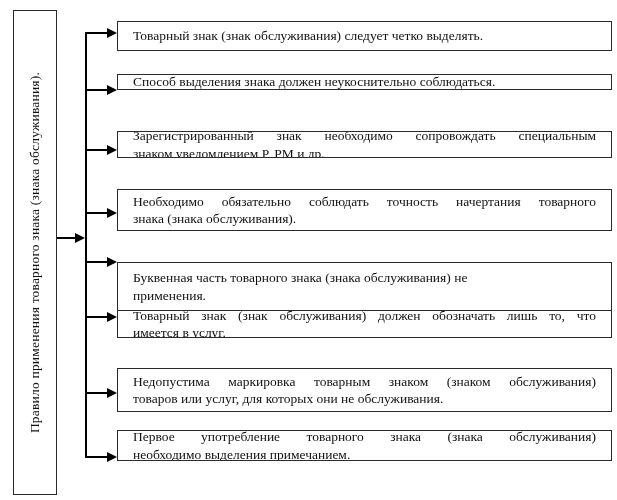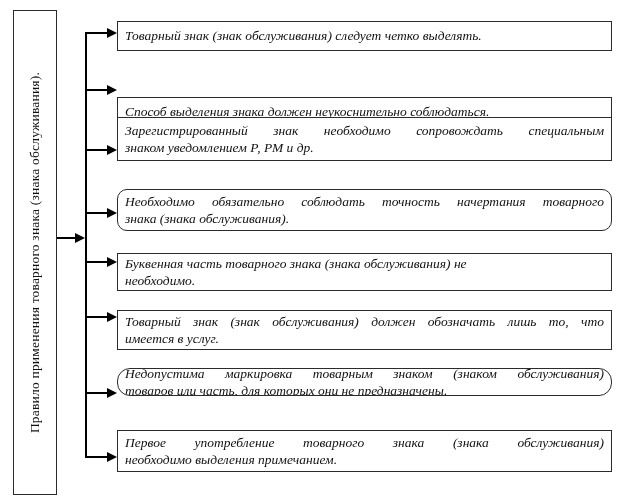--- a/index.html
+++ b/index.html
@@ -42,23 +42,22 @@
   .rule-box {
     position: absolute;
     left: 117px;
     width: 495px;
     border: 1px solid #2b2b2b;
     background: #ffffff;
     box-sizing: border-box;
     display: flex;
     flex-direction: column;
     justify-content: center;
-    padding: 1px 7px;
+    padding: 1px 15px;
     overflow: hidden;
-    font-style: italic;
   }
   .ln {
     font-size: 13.5px;
     line-height: 17.5px;
     white-space: normal;
     text-align: left;
   }
   .ln.just {
     text-align: justify;
     text-align-last: justify;
@@ -98,54 +97,54 @@
   <div class="arrow-right" style="left:75px; top:233px;"></div>
 
   <div id="rules-layer">
       <div class="hline" style="left: 86px; top: 32px; width: 21px;"></div>
       <div class="arrow-right" style="left: 107px; top: 28px;"></div>
       <div class="rule-box" style="top: 21px; height: 30px;">
         <div class="ln">Товарный знак (знак обслуживания) следует четко выделять.</div>
       </div>
       <div class="hline" style="left: 86px; top: 89px; width: 21px;"></div>
       <div class="arrow-right" style="left: 107px; top: 85px;"></div>
-      <div class="rule-box" style="top: 97px; height: 29px;">
+      <div class="rule-box" style="top: 74px; height: 16px;">
         <div class="ln">Способ выделения знака должен неукоснительно соблюдаться.</div>
       </div>
       <div class="hline" style="left: 86px; top: 149px; width: 21px;"></div>
       <div class="arrow-right" style="left: 107px; top: 145px;"></div>
-      <div class="rule-box" style="top: 117px; height: 44px;">
+      <div class="rule-box" style="top: 131px; height: 27px;">
         <div class="ln just">Зарегистрированный знак необходимо сопровождать специальным</div>
         <div class="ln">знаком уведомлением Р, РМ и др.</div>
       </div>
       <div class="hline" style="left: 86px; top: 212px; width: 21px;"></div>
       <div class="arrow-right" style="left: 107px; top: 208px;"></div>
-      <div class="rule-box" style="top: 189px; height: 42px; border-radius: 10px;">
+      <div class="rule-box" style="top: 189px; height: 42px;">
         <div class="ln just">Необходимо обязательно соблюдать точность начертания товарного</div>
         <div class="ln">знака (знака обслуживания).</div>
       </div>
       <div class="hline" style="left: 86px; top: 261px; width: 21px;"></div>
       <div class="arrow-right" style="left: 107px; top: 257px;"></div>
-      <div class="rule-box" style="top: 253px; height: 38px;">
+      <div class="rule-box" style="top: 262px; height: 49px;">
         <div class="ln">Буквенная часть товарного знака (знака обслуживания) не</div>
-        <div class="ln">необходимо.</div>
+        <div class="ln">применения.</div>
       </div>
       <div class="hline" style="left: 86px; top: 316px; width: 21px;"></div>
       <div class="arrow-right" style="left: 107px; top: 312px;"></div>
-      <div class="rule-box" style="top: 310px; height: 40px;">
+      <div class="rule-box" style="top: 310px; height: 28px;">
         <div class="ln just">Товарный знак (знак обслуживания) должен обозначать лишь то, что</div>
         <div class="ln">имеется в услуг.</div>
       </div>
       <div class="hline" style="left: 86px; top: 392px; width: 21px;"></div>
       <div class="arrow-right" style="left: 107px; top: 388px;"></div>
-      <div class="rule-box" style="top: 368px; height: 28px; border-radius: 13px;">
+      <div class="rule-box" style="top: 368px; height: 44px;">
         <div class="ln just">Недопустима маркировка товарным знаком (знаком обслуживания)</div>
-        <div class="ln">товаров или часть, для которых они не предназначены.</div>
+        <div class="ln">товаров или услуг, для которых они не обслуживания.</div>
       </div>
       <div class="hline" style="left: 86px; top: 456px; width: 21px;"></div>
       <div class="arrow-right" style="left: 107px; top: 452px;"></div>
-      <div class="rule-box" style="top: 430px; height: 42px;">
+      <div class="rule-box" style="top: 430px; height: 31px;">
         <div class="ln just">Первое употребление товарного знака (знака обслуживания)</div>
         <div class="ln">необходимо выделения примечанием.</div>
       </div>
     </div>
 
 </div>
 
 </body></html>

